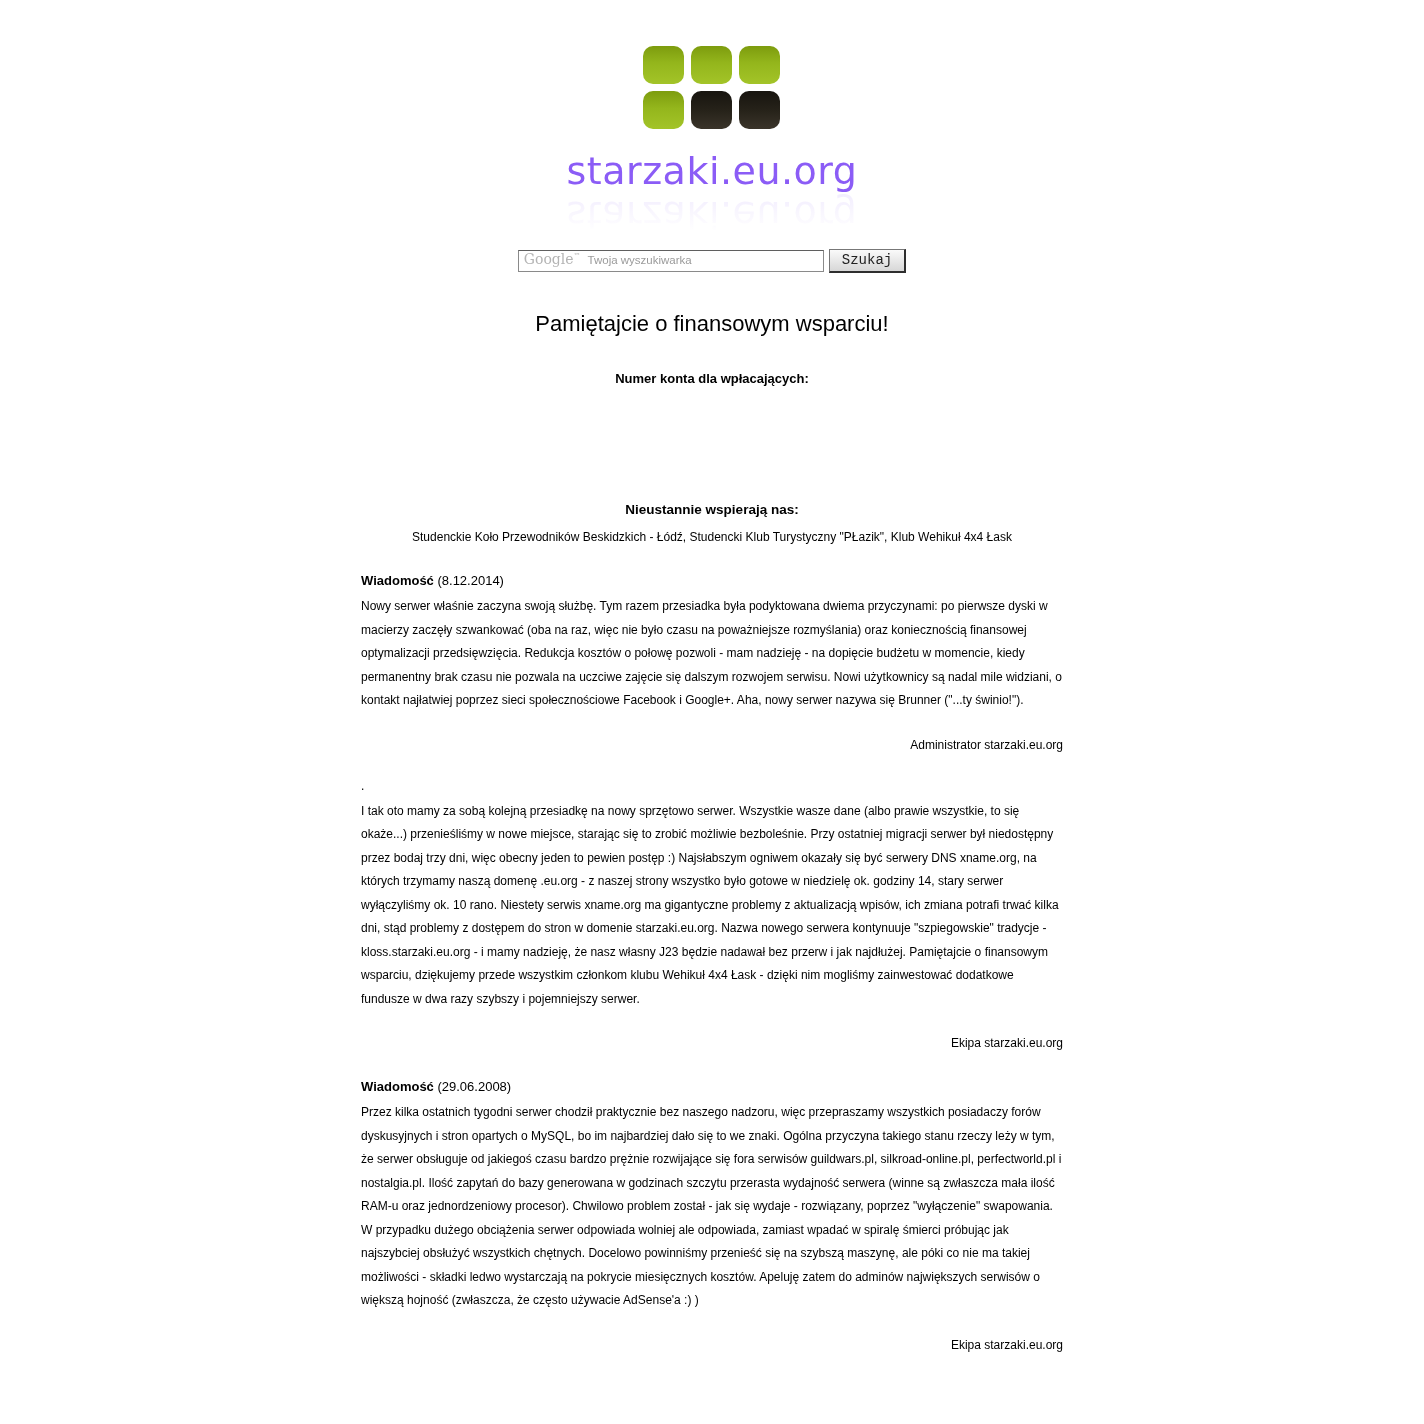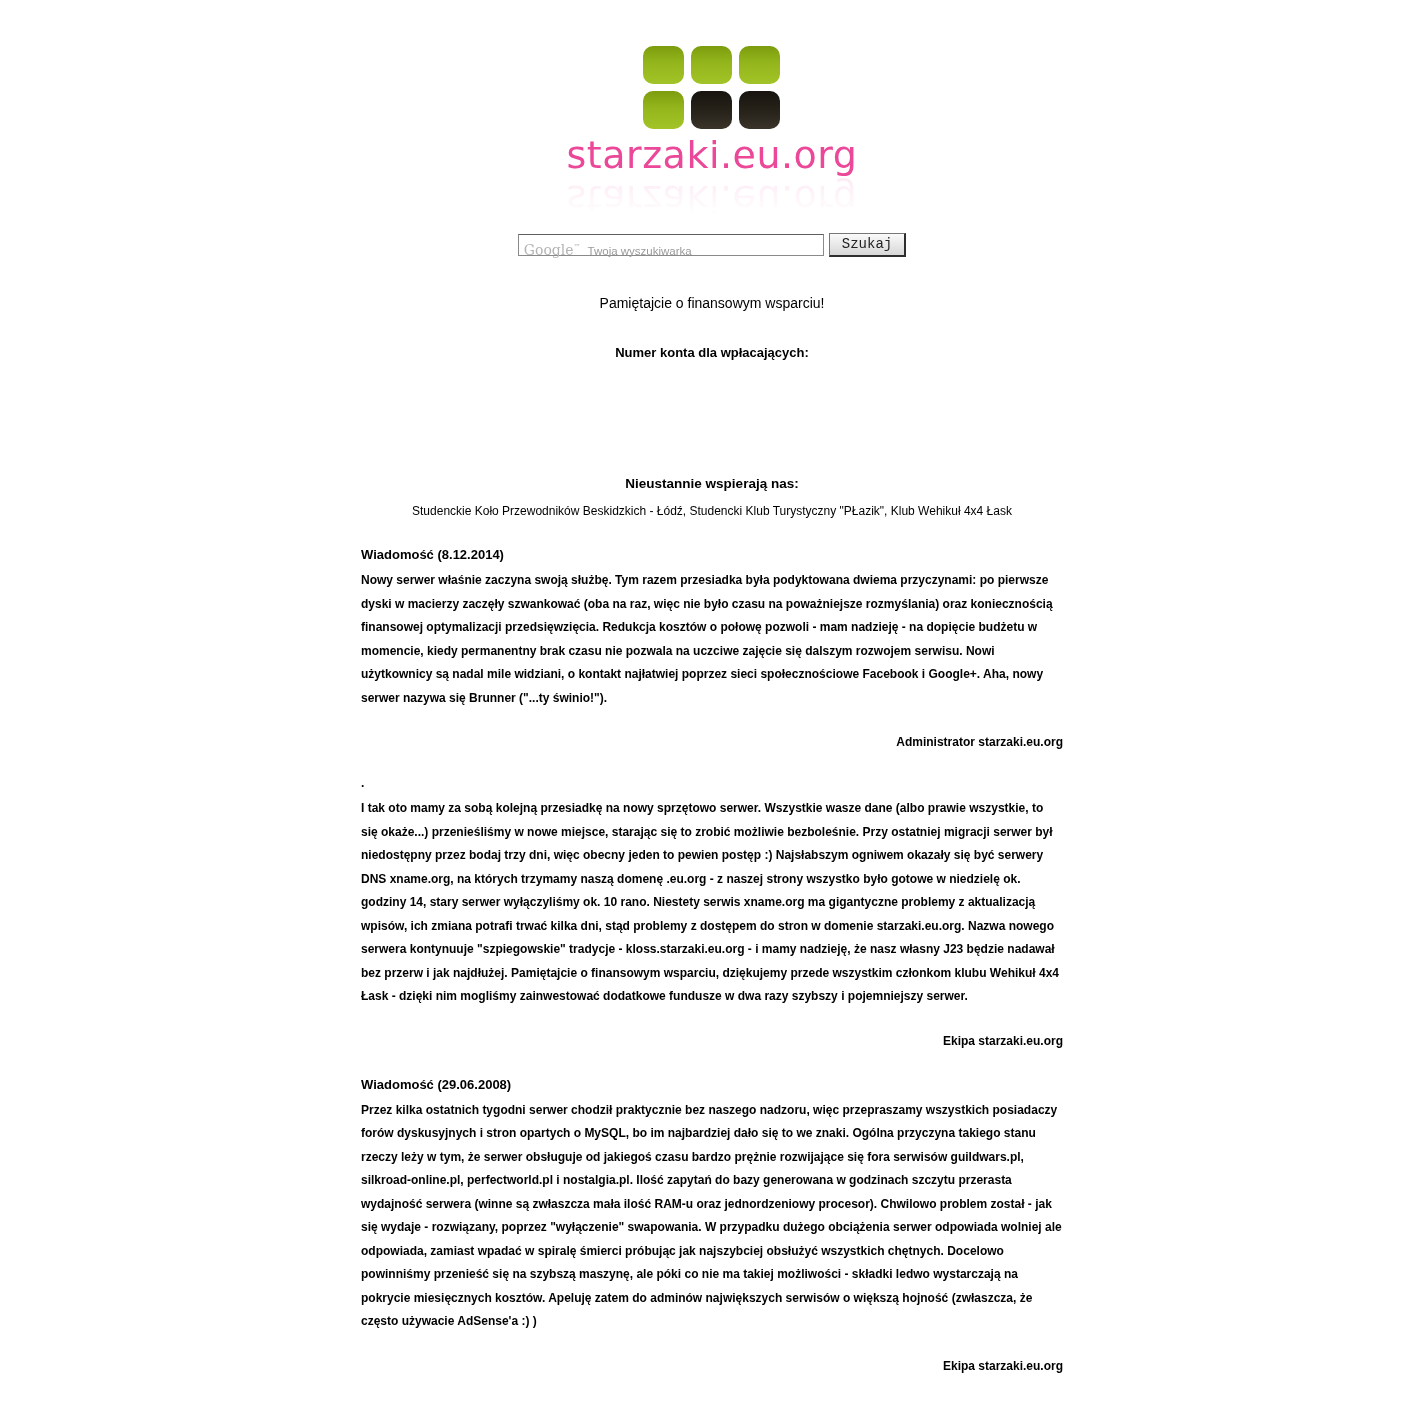--- a/index.html
+++ b/index.html
@@ -18,68 +18,68 @@
     display: inline-grid;
     grid-template-columns: repeat(3, 41px);
     grid-auto-rows: 38px;
     gap: 7px;
   }
   .sq { border-radius: 10px; }
   .sq.green { background: linear-gradient(180deg, #7d9c0e 0%, #94b61c 45%, #a3c428 100%); }
   .sq.dark  { background: linear-gradient(180deg, #17140f 0%, #262219 50%, #3a342a 100%); }
   .site-title {
     font-family: "DejaVu Sans", sans-serif;
-    font-size: 38px; line-height: 44px; color: #ec4899;
-    margin-top: 4px; letter-spacing: 0.5px;
+    font-size: 38px; line-height: 44px; color: #8b5cf6;
+    margin-top: 20px; letter-spacing: 0.5px;
   }
   .reflection { height: 42px; overflow: hidden; position: relative; width: 100%; }
   .reflection-inner { transform: scaleY(-1); opacity: 0.16; }
   .reflection .fade {
     position: absolute; left: 0; top: 0; right: 0; bottom: 0;
     background: linear-gradient(to bottom, rgba(255,255,255,0.35) 0%, #ffffff 92%);
   }
 
   
   .search-row { margin-top: 14px; display: flex; justify-content: center; align-items: center; gap: 5px; }
   .search-wrap { position: relative; width: 306px; height: 22px; }
   input.search {
     width: 100%; height: 100%;
     border: 1px solid #8a8a8a; border-top-color: #5f5f5f;
     padding: 2px 5px; font-size: 12px; font-family: "Liberation Sans", sans-serif;
     background: #fff;
   }
   .watermark {
-    position: absolute; left: 6px; top: 8px;
+    position: absolute; left: 6px; top: 1px;
     display: flex; align-items: baseline; gap: 7px;
     pointer-events: none; white-space: nowrap;
   }
   .gword { font-family: "DejaVu Serif", serif; font-size: 14px; color: #b4b4b4; }
   .gword sup { font-size: 7px; }
   .ph { font-size: 11.5px; color: #9b9b9b; }
   button.szukaj {
     height: 24px; padding: 2px 12px 3px;
     font-size: 14px; font-family: Liberation Mono, monospace; color: #222;
     background: linear-gradient(180deg, #fafafa 0%, #d7d7d7 100%);
     border: 1px solid #777;
     border-right: 2px solid #2e2e2e;
     border-bottom: 2px solid #2e2e2e;
     cursor: pointer;
   }
 
   
-  .h-support { font-size: 14px; font-weight: 400; margin-top: 38px; text-align: center; }
+  .h-support { font-size: 22px; font-weight: 400; margin-top: 38px; text-align: center; }
   .account-h { font-size: 13px; font-weight: bold; margin-top: 34px; text-align: center; }
   .account-l { font-size: 13px; margin-top: 10px; text-align: center; }
 
   
   .supporters-h { font-size: 13.5px; font-weight: bold; margin-top: 116px; text-align: center; }
   .supporters-l { font-size: 12px; margin-top: 13px; text-align: center; }
 
   
-  .news { width: 702px; margin: 10px auto 0; text-align: left; font-weight: bold; }
+  .news { width: 702px; margin: 10px auto 0; text-align: left; }
   .news-head { font-size: 13px; margin-top: 29px; }
   .news-body { font-size: 12px; line-height: 23.5px; margin-top: 7px; }
   .news-sig  { font-size: 12px; text-align: right; margin-top: 25px; }
   .stray     { font-size: 12px; margin-top: 27px; }
 </style>
 </head>
 <body>
 
 <div class="page">
 

